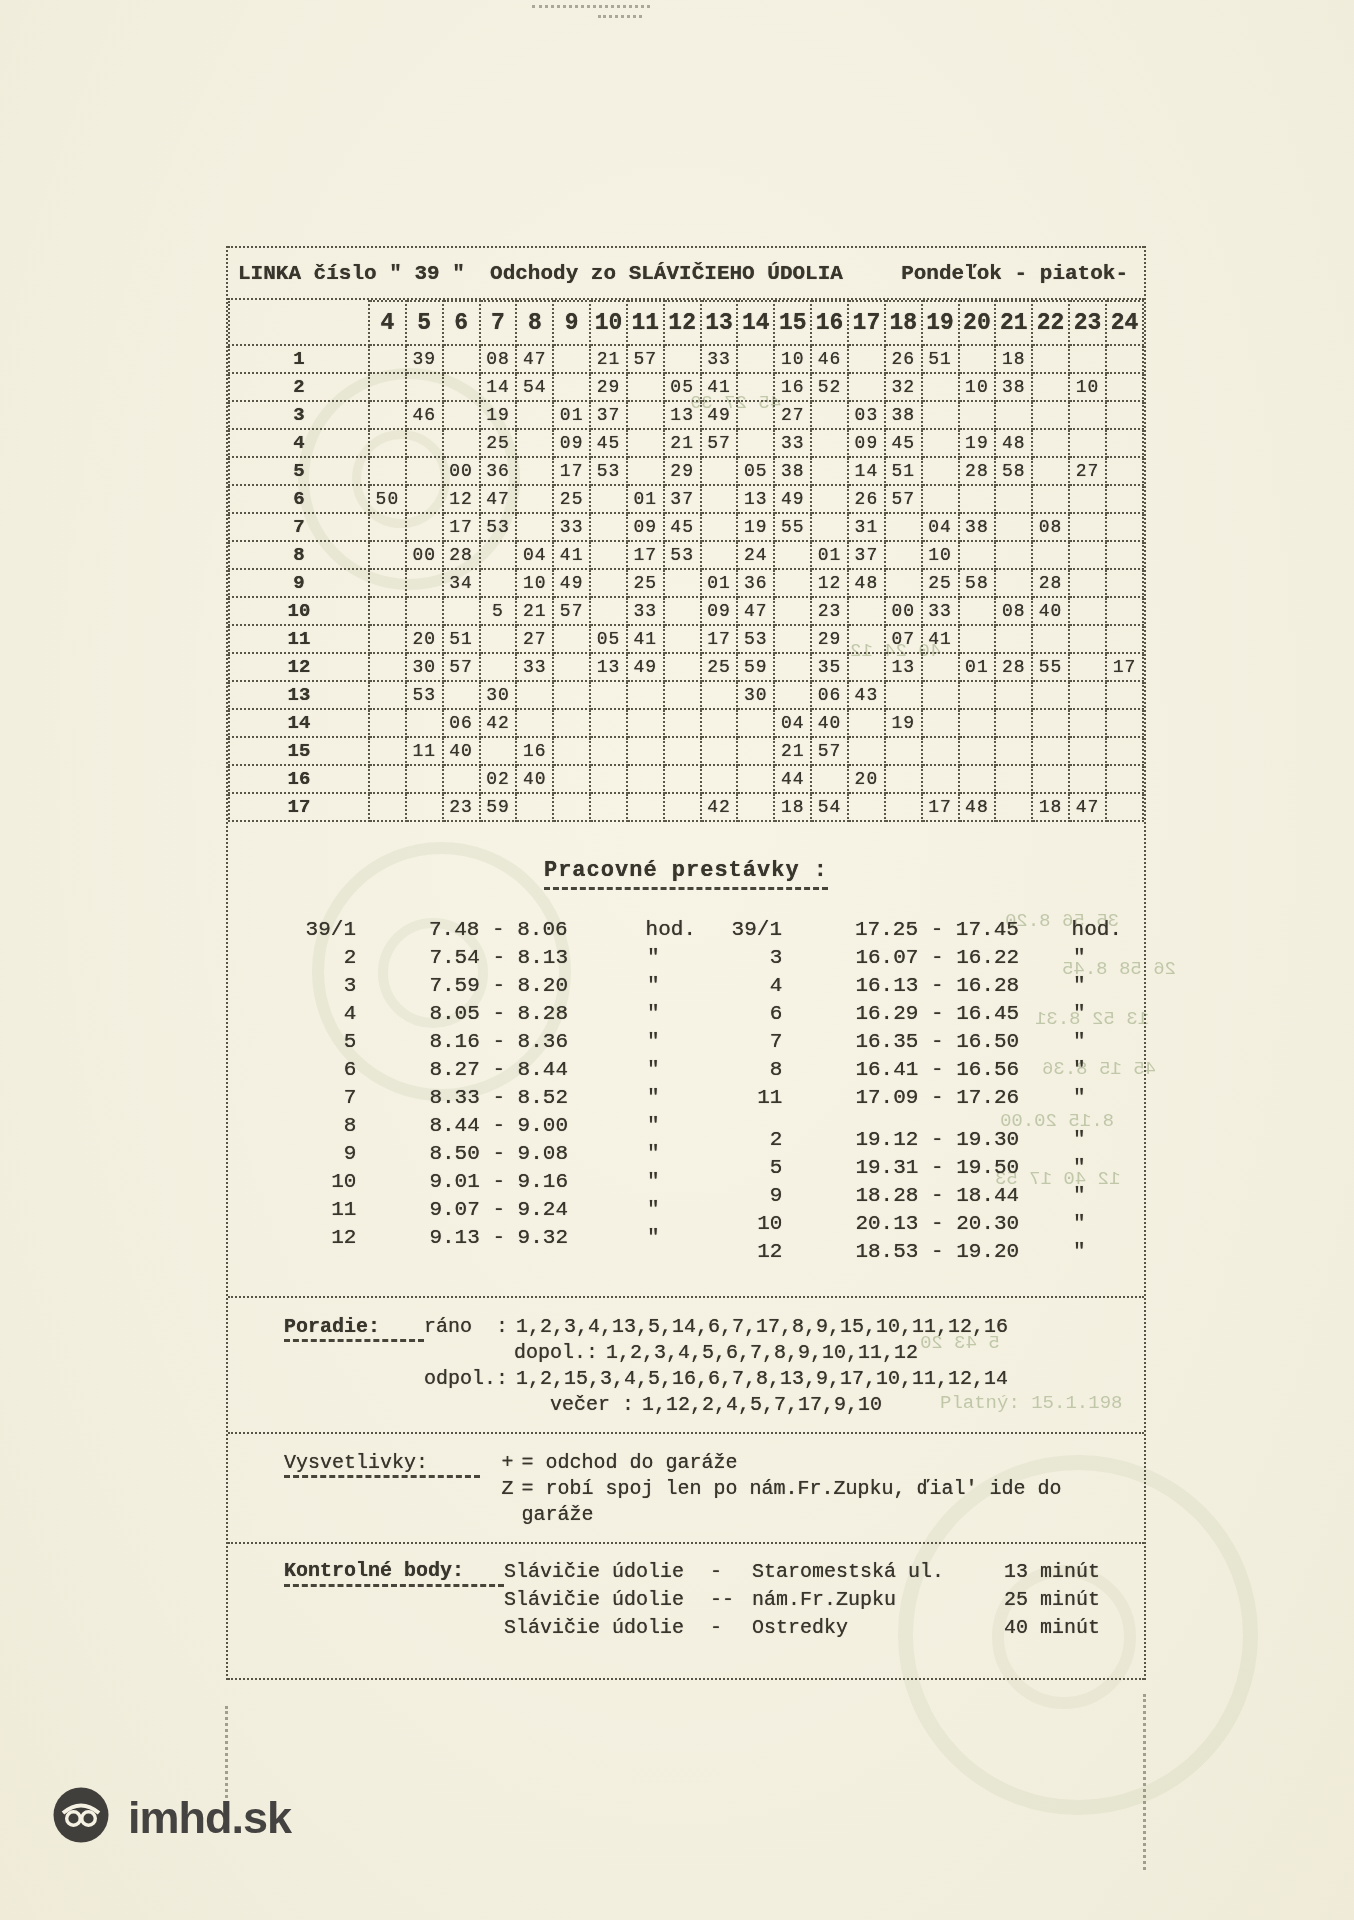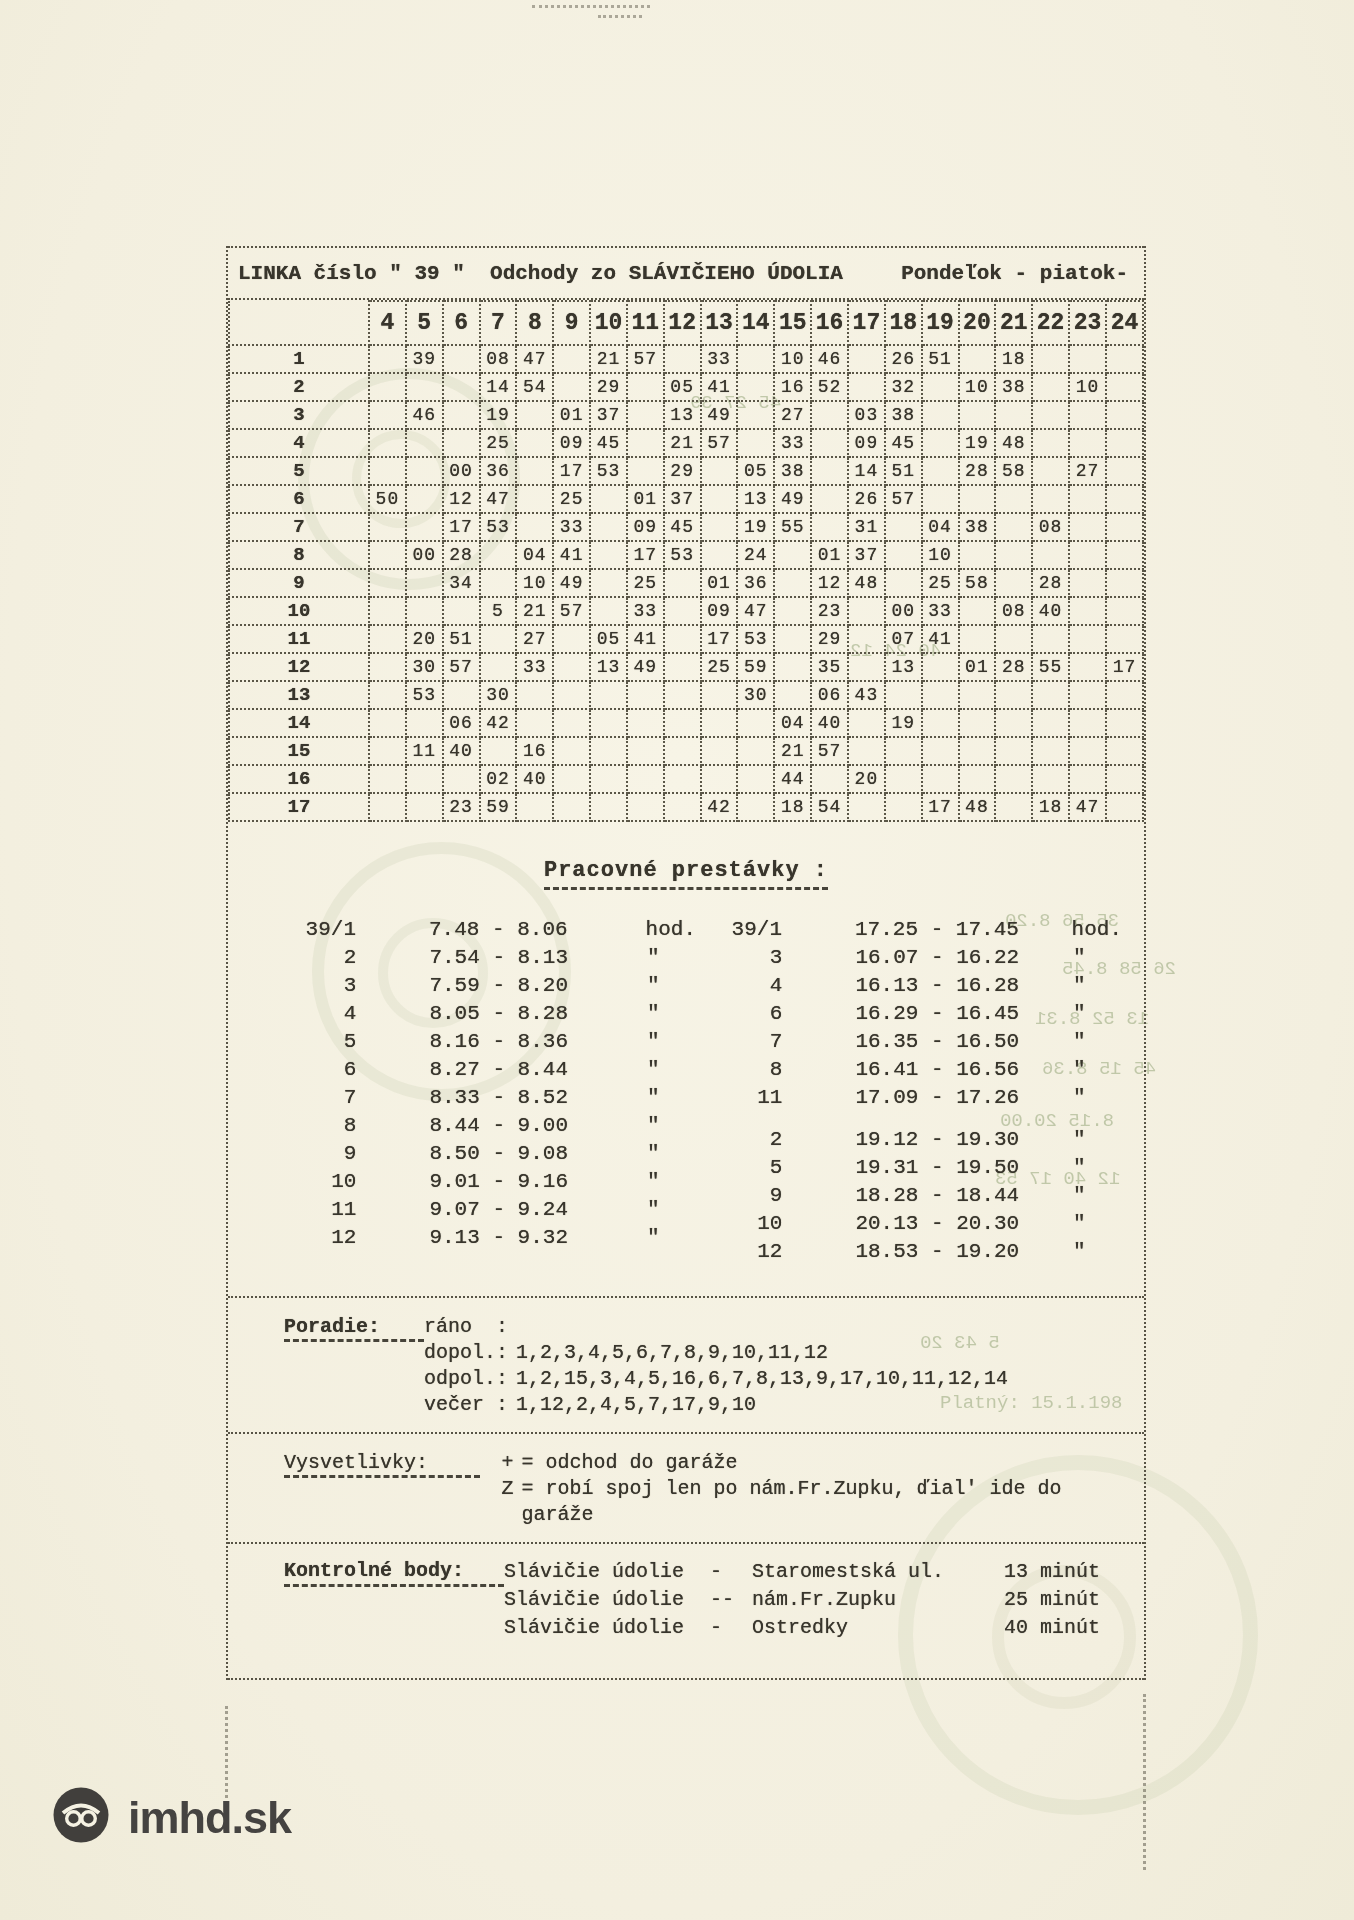--- a/index.html
+++ b/index.html
@@ -43,21 +43,21 @@
   .bcol-left{margin-left:68px;width:400px;}
   .bcol-right{margin-left:26px;width:400px;}
   .brow{display:flex;font-size:21px;line-height:28px;font-weight:500;gap:43px;}
   .brow.gap{margin-top:14px;}
   .bnum{width:74px;text-align:right;margin-right:30px;}
   .brange{width:214px;white-space:pre;}
   .bunit{width:60px;}
   
   .poradie{border-top:2px dotted #575345;padding:16px 0 14px 56px;display:flex;font-size:20px;}
   .plabel{width:140px;font-weight:700;border-bottom:3px dashed #47443a;height:24px;margin-top:1px;}
-  .pline{line-height:26px;display:flex;}
+  .pline{line-height:26px;display:flex;justify-content:center;}
   .pkey{white-space:pre;width:92px;}
   .pval{white-space:pre;}
   
   .vysv{border-top:2px dotted #575345;padding:16px 0 14px 56px;display:flex;font-size:20px;}
   .vlabel2{width:196px;font-weight:400;border-bottom:3px dashed #47443a;height:24px;margin-top:1px;}
   .vline{line-height:26px;display:flex;}
   .vsym{width:34px;text-align:right;margin-right:8px;}
   
   .kontr{border-top:2px dotted #575345;border-bottom:2px dotted #575345;
          padding:14px 0 36px 56px;display:flex;font-size:20px;}
@@ -693,20 +693,21 @@
           </div>
         </div>
     </div>
   </div>
 
   <div class="poradie ink">
     <div class="plabel">Poradie:</div>
     <div>
       <div class="pline">
           <span class="pkey">ráno  :</span>
+          <span class="pval">1,2,3,4,13,5,14,6,7,17,8,9,15,10,11,12,16</span>
         </div>
       <div class="pline">
           <span class="pkey">dopol.:</span>
           <span class="pval">1,2,3,4,5,6,7,8,9,10,11,12</span>
         </div>
       <div class="pline">
           <span class="pkey">odpol.:</span>
           <span class="pval">1,2,15,3,4,5,16,6,7,8,13,9,17,10,11,12,14</span>
         </div>
       <div class="pline">

